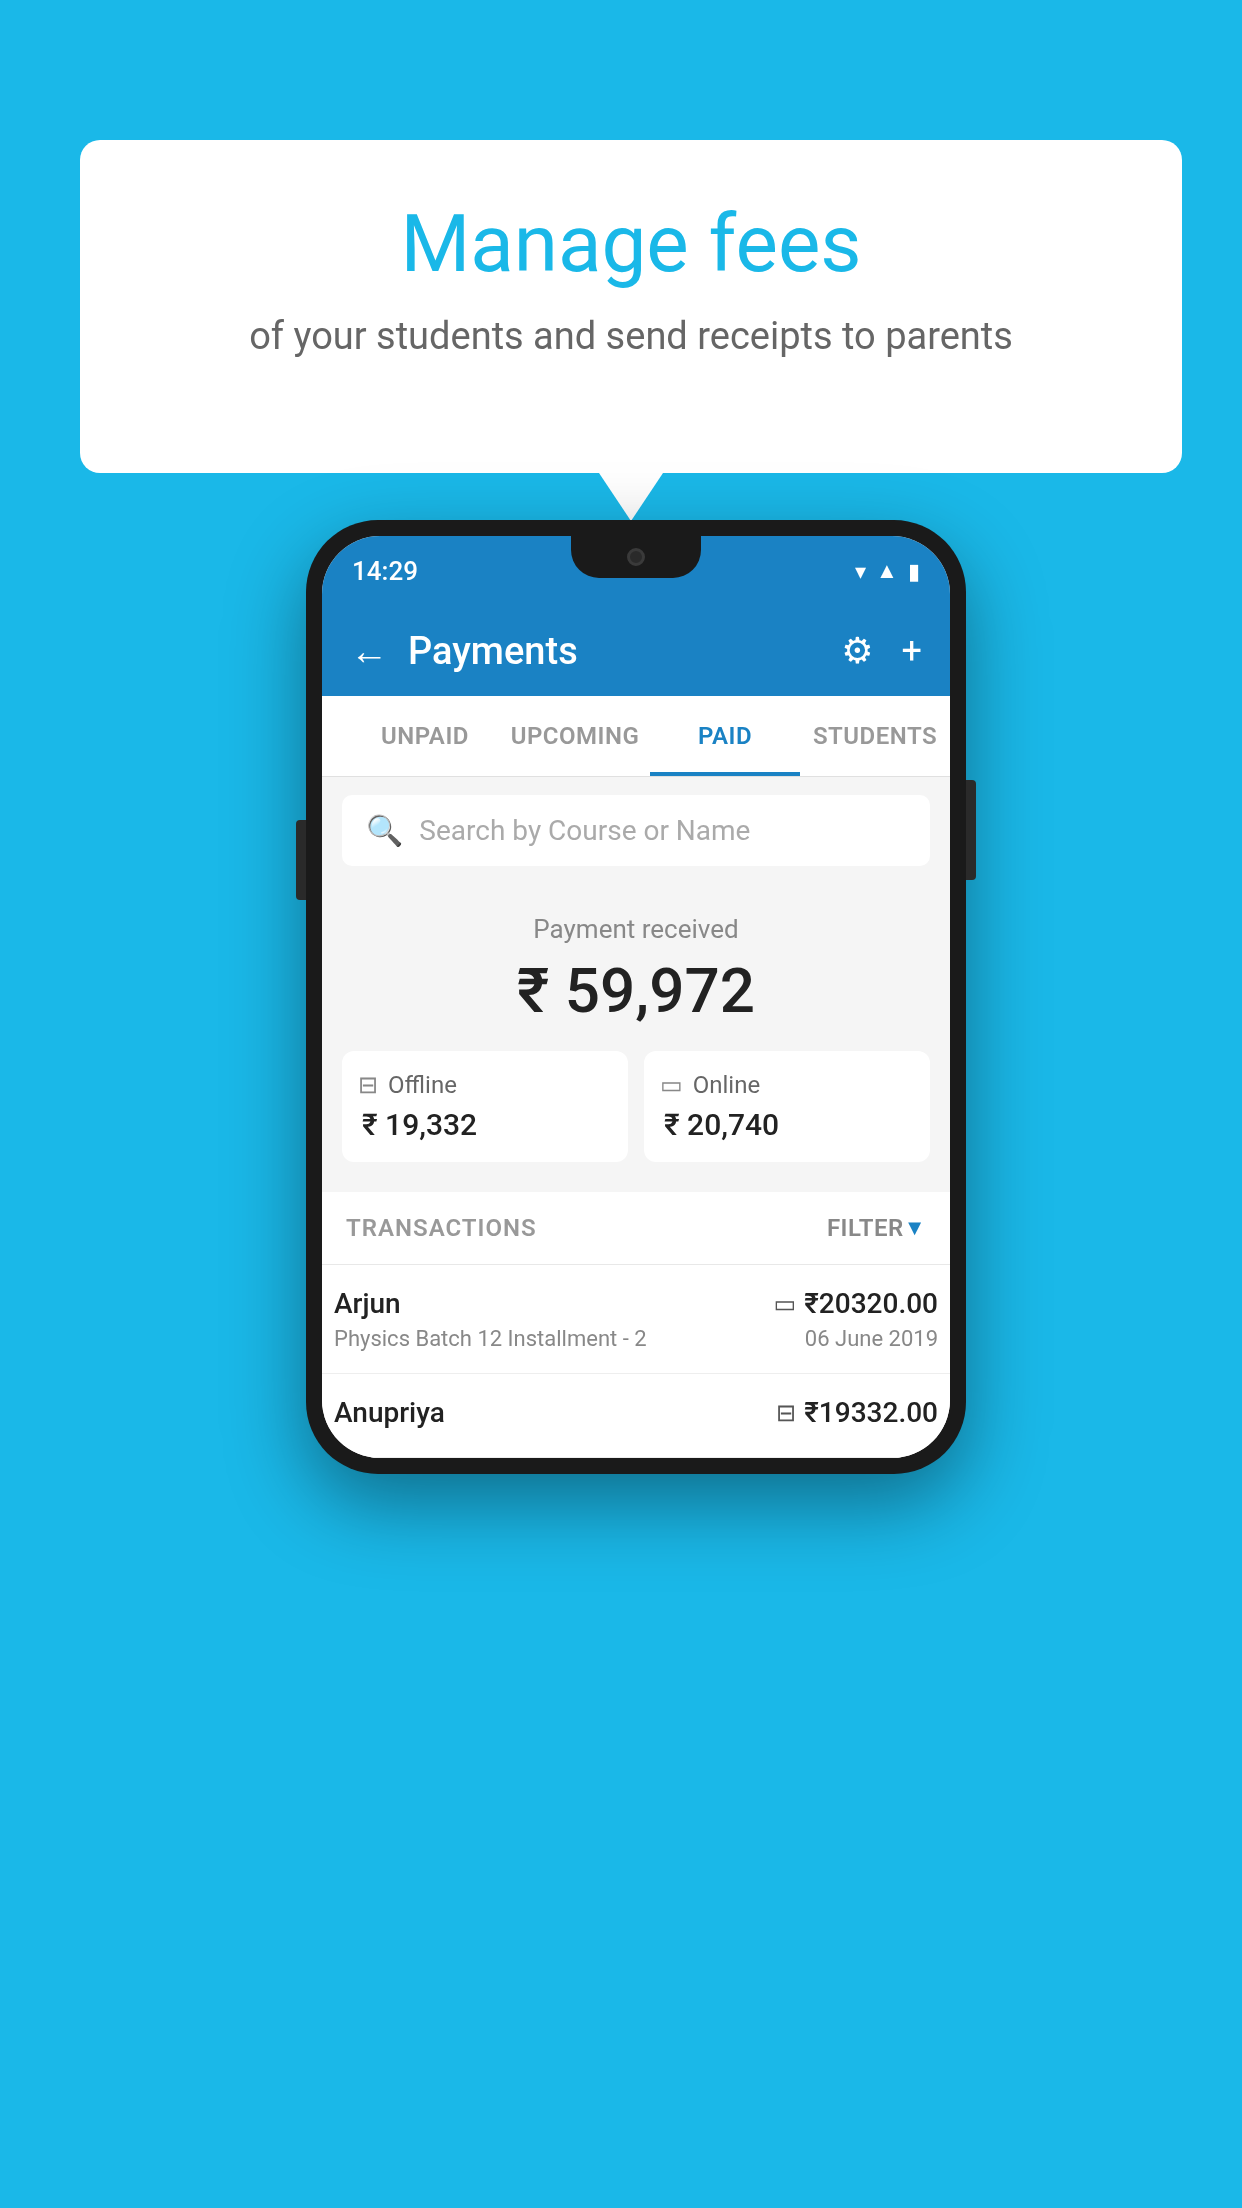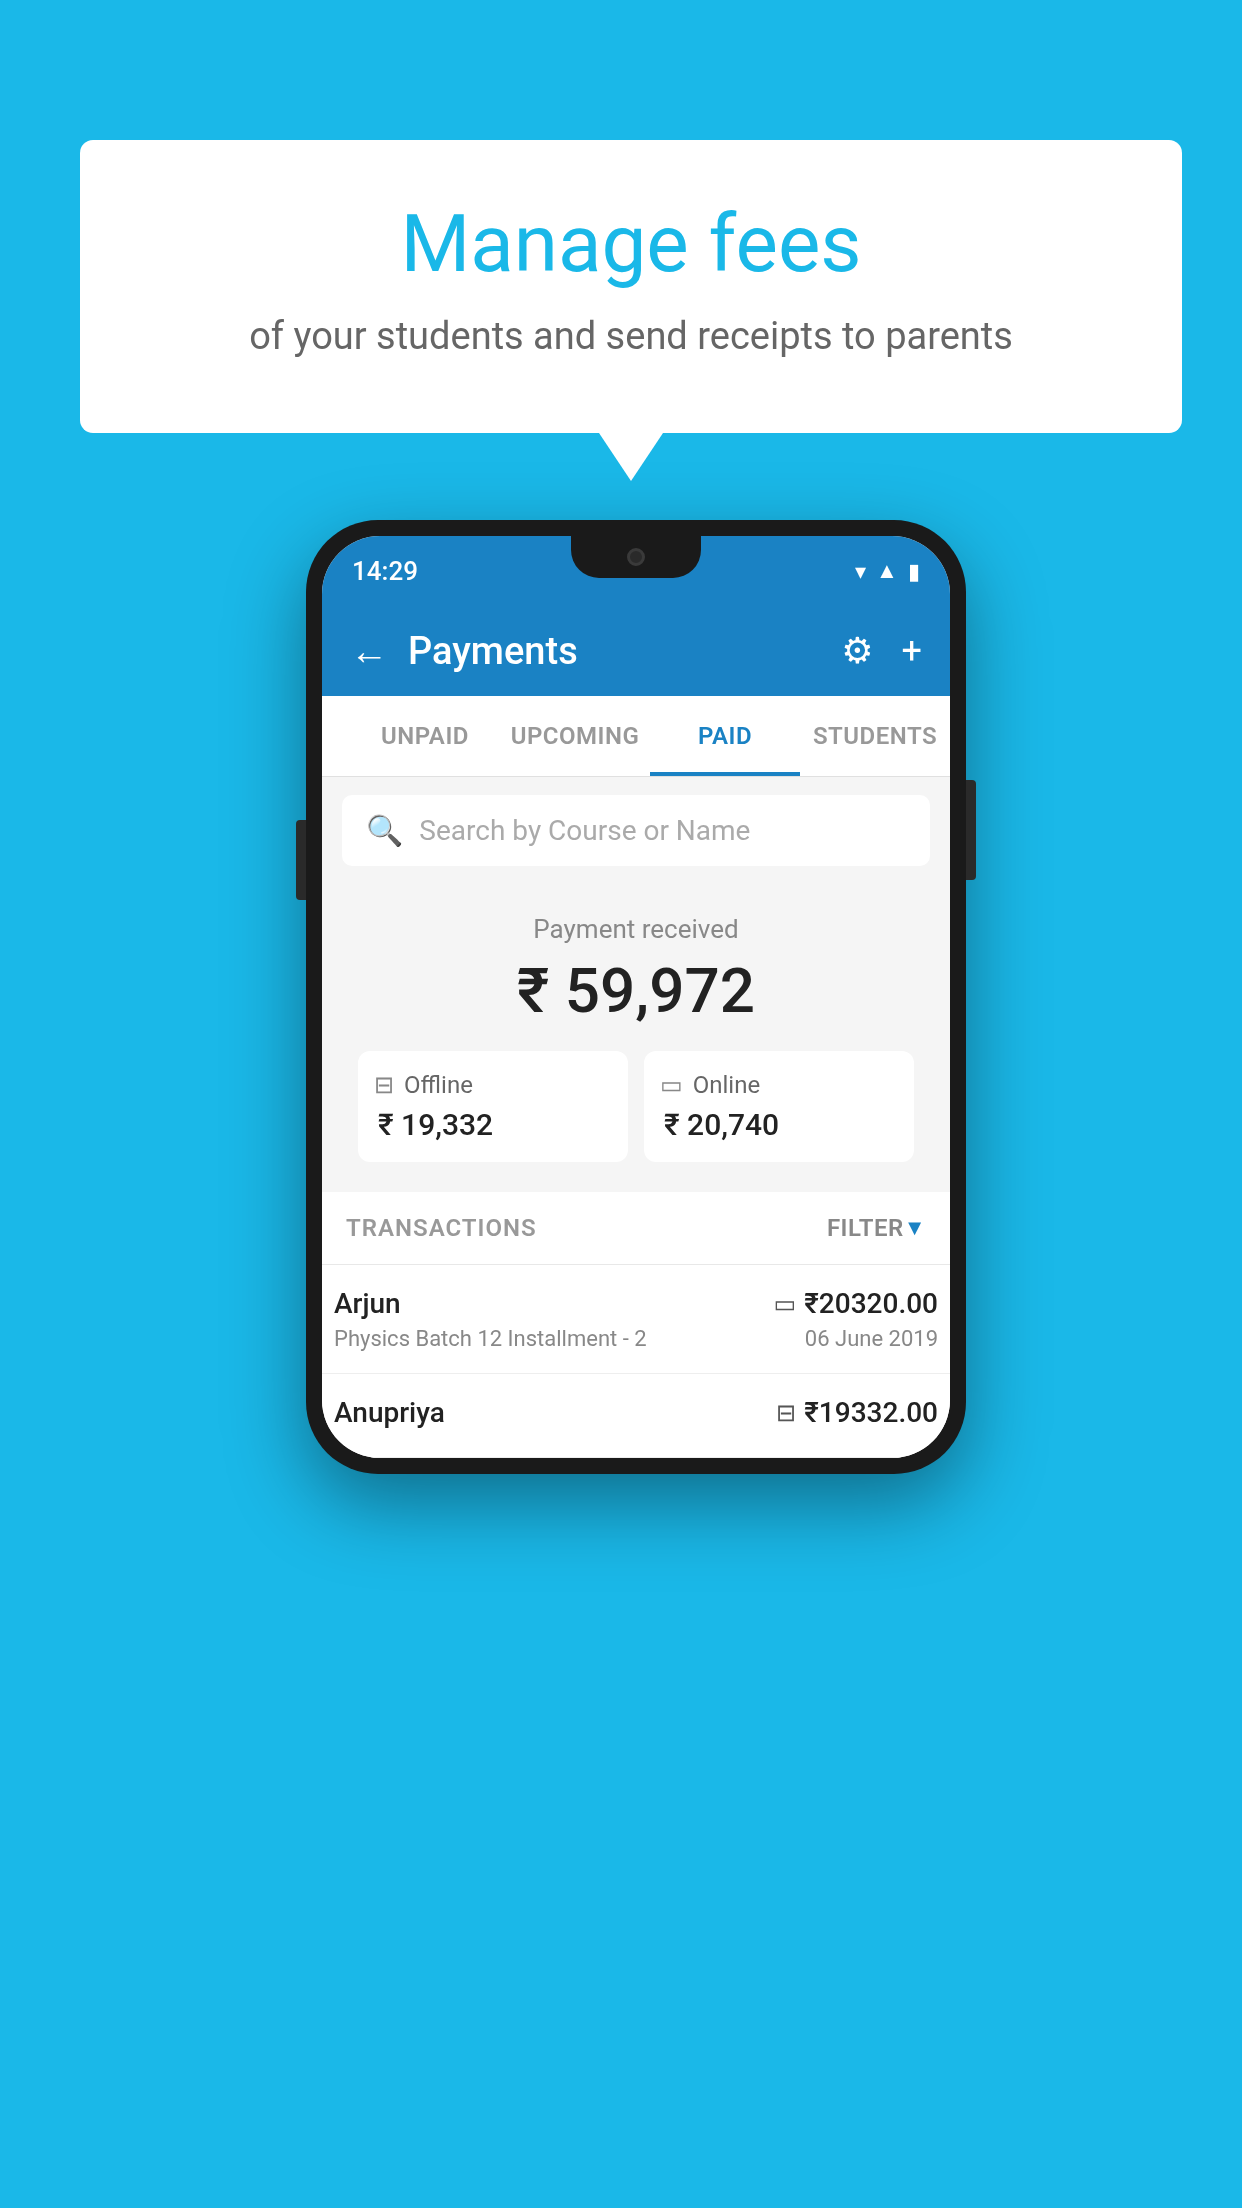--- a/index.html
+++ b/index.html
@@ -19,22 +19,22 @@
       top: 140px;
       left: 70px;
       right: 70px;
       display: flex;
       flex-direction: column;
       align-items: center;
     }
 
     .speech-bubble {
       background: white;
-      border-radius: 13px;
-      padding: 60px 80px 70px;
+      border-radius: 20px;
+      padding: 60px 80px 110px;
       text-align: center;
       width: 100%;
       position: relative;
       margin-left: 20px;
     }
 
     .speech-bubble::after {
       content: '';
       position: absolute;
       bottom: -48px;
@@ -256,21 +256,21 @@
     }
 
     .search-placeholder {
       color: #aaa;
       font-size: 28px;
     }
 
     
     .payment-summary {
       background: #f5f5f5;
-      padding: 30px 36px 20px;
+      padding: 30px 20px 20px;
       text-align: center;
     }
 
     .payment-label {
       color: #888;
       font-size: 26px;
       margin-bottom: 10px;
     }
 
     .payment-amount {

